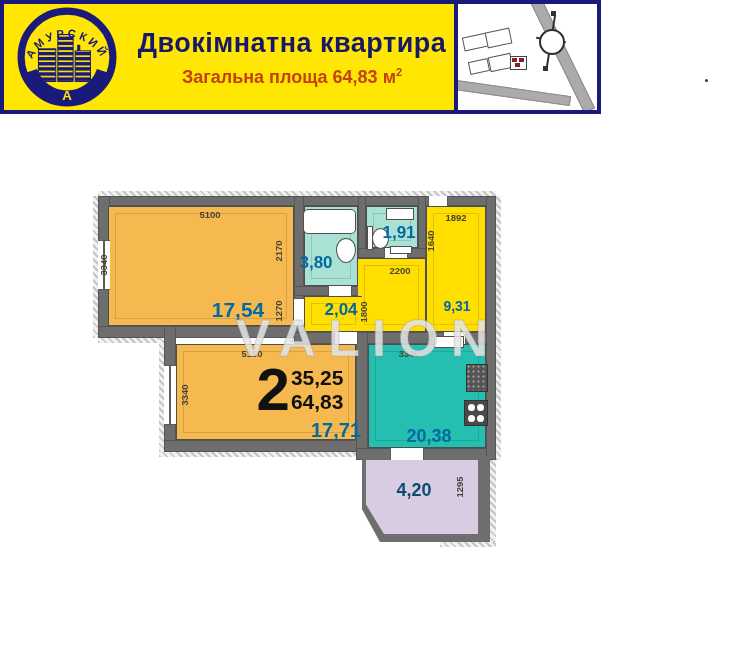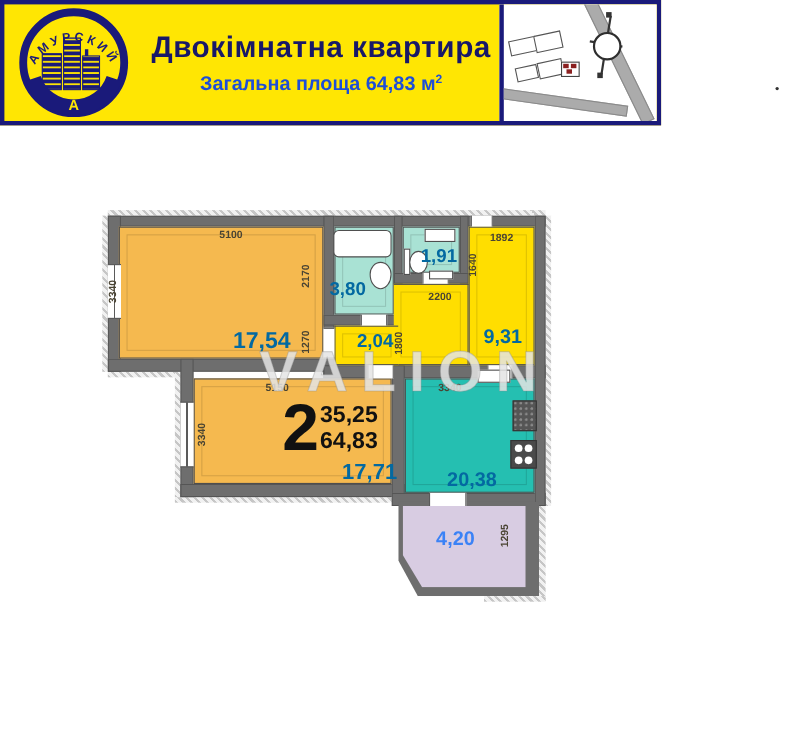--- a/index.html
+++ b/index.html
@@ -5,21 +5,21 @@
   html,body{margin:0;padding:0;background:#fff;}
   #canvas{position:relative;width:737px;height:671px;background:#fff;overflow:hidden;
           font-family:"Liberation Sans","DejaVu Sans",sans-serif;}
   .abs{position:absolute;}
   
   #banner{left:0;top:0;width:601px;height:114px;background:#FFE603;
           border:4px solid #1A1A7A;box-sizing:border-box;}
   #title{left:122px;top:24px;width:332px;text-align:center;
          font-size:27px;font-weight:bold;color:#181868;letter-spacing:.5px;}
   #subtitle{left:122px;top:62px;width:332px;text-align:center;
-            font-size:18px;font-weight:bold;color:#1d4ed8;}
+            font-size:18px;font-weight:bold;color:#c2410c;}
   #subtitle sup{font-size:11px;}
   
   #mapbox{right:0;top:0;width:139px;height:106px;background:#fff;
           border-left:4px solid #1A1A7A;overflow:hidden;}
   .bldg{position:absolute;background:#fff;border:1.5px solid #555;transform:rotate(-12deg);}
   .road{position:absolute;background:#ababab;border:1px solid #8a8a8a;}
   #redb{position:absolute;left:52px;top:52px;width:15px;height:12px;background:#fff;border:1px solid #444;}
   #redb i{position:absolute;width:5px;height:4px;background:#8b2020;}
   #cmp-line{position:absolute;left:92px;top:10px;width:2px;height:54px;background:#333;transform:rotate(9deg);}
   #cmp-circ{position:absolute;left:81px;top:25px;width:22px;height:22px;border:2px solid #2e2e2e;border-radius:50%;background:#fff;}
@@ -174,24 +174,24 @@
     <div class="dim rot" style="left:363px;top:312px;">1800</div>
     <div class="dim" style="left:252px;top:353px;text-align:right;">5150</div>
     <div class="dim rot" style="left:184px;top:395px;">3340</div>
     <div class="dim" style="left:409px;top:353px;">3340</div>
     <div class="dim rot" style="left:459px;top:487px;">1295</div>
 
     <div class="area" style="left:238px;top:310px;font-size:21px;">17,54</div>
     <div class="area" style="left:316px;top:263px;font-size:17px;">3,80</div>
     <div class="area" style="left:399px;top:233px;font-size:17px;">1,91</div>
     <div class="area" style="left:341px;top:310px;font-size:17px;">2,04</div>
-    <div class="area" style="left:457px;top:306px;font-size:18px;text-align:center;">9,31</div>
+    <div class="area" style="left:457px;top:306px;font-size:14px;text-align:center;">9,31</div>
     <div class="area" style="left:336px;top:430px;font-size:20px;">17,71</div>
     <div class="area" style="left:429px;top:436px;font-size:18px;">20,38</div>
-    <div class="area" style="left:414px;top:490px;font-size:18px;color:#3b82f6;">4,20</div>
+    <div class="area" style="left:414px;top:490px;font-size:18px;color:#0c4a6e;">4,20</div>
 
     <div id="summary">
       <span class="big2">2</span>
       <span class="col">
         <span>35,25</span>
         <span>64,83</span>
       </span>
     </div>
 
     <div id="watermark">VALION</div>

